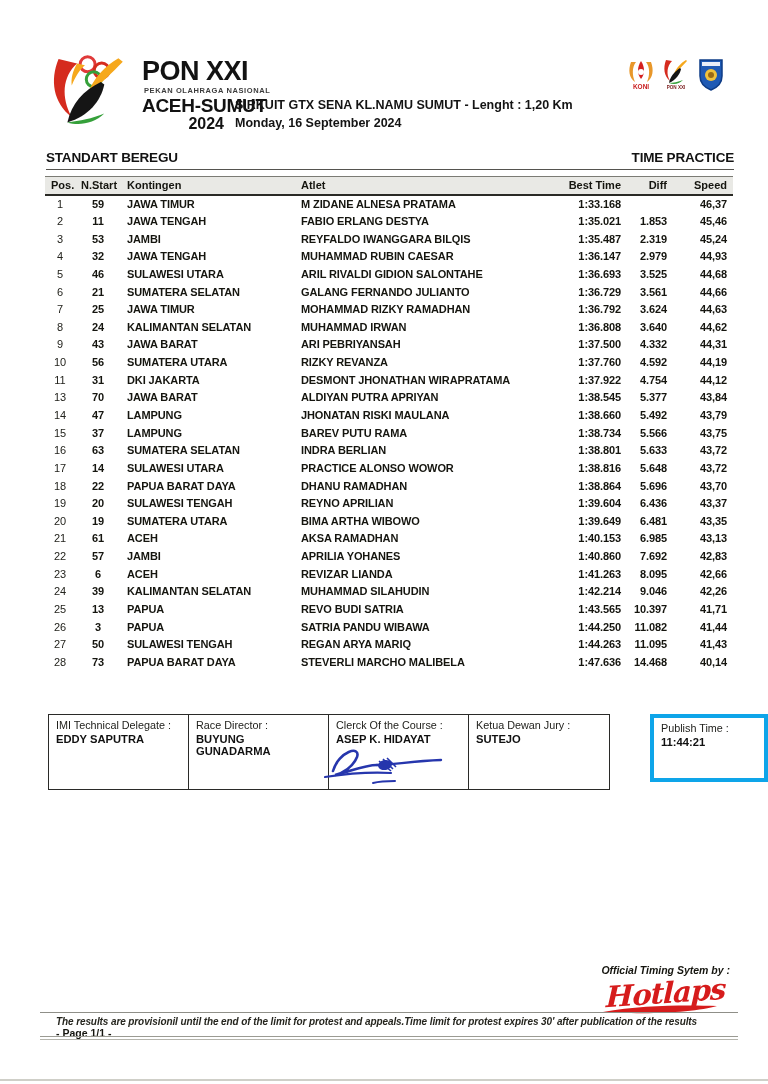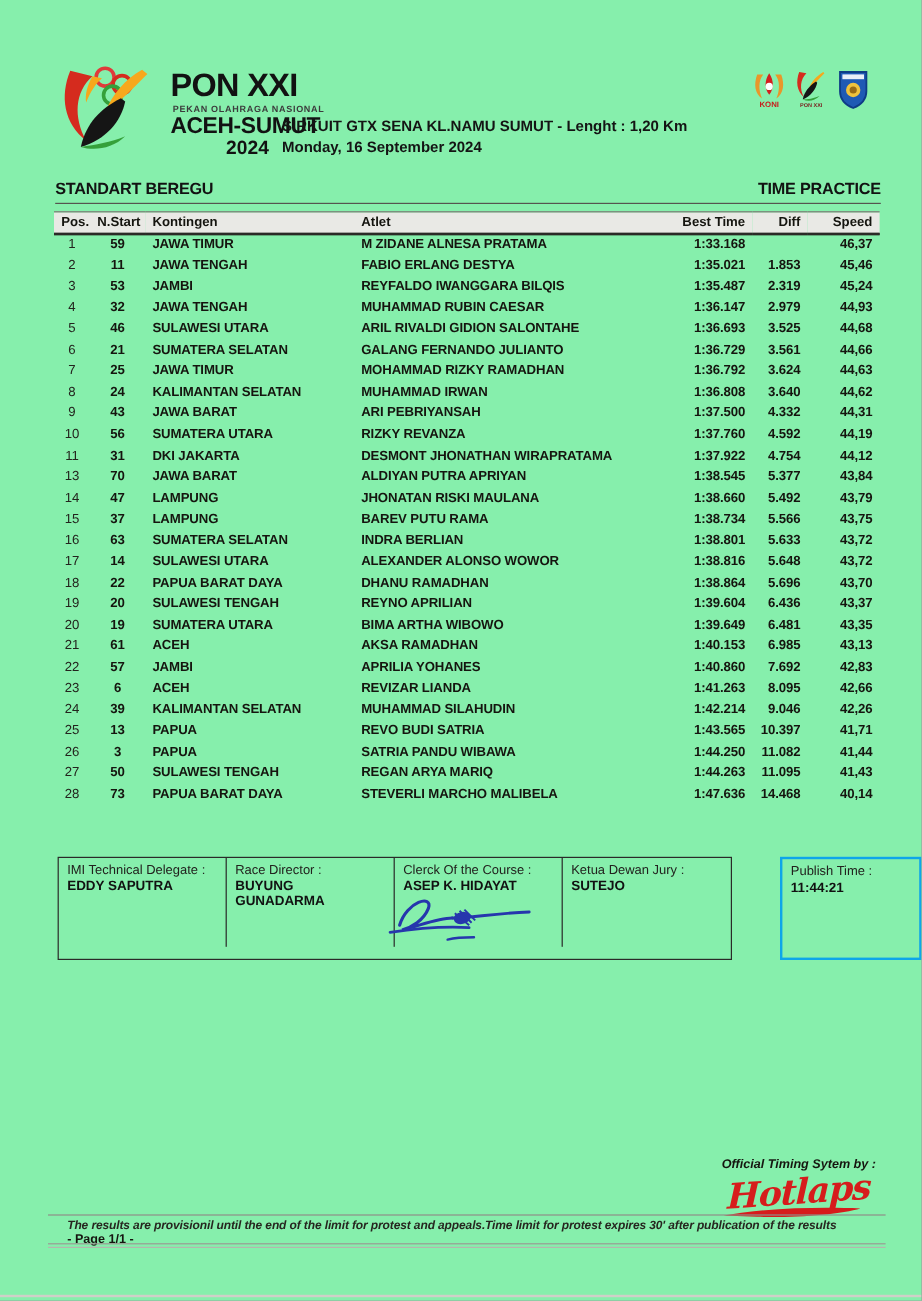--- a/index.html
+++ b/index.html
@@ -1,18 +1,18 @@
 <!DOCTYPE html>
 <html><head>
 <meta charset="utf-8">
 <style>
   * { margin:0; padding:0; box-sizing:border-box; }
   html,body { background:#9a9a9a; }
   body { width:768px; height:1084px; font-family:"Liberation Sans", sans-serif; color:#1c1c1c; }
-  .page { position:relative; width:768px; height:1084px; background:#86efac; overflow:hidden; }
+  .page { position:relative; width:768px; height:1084px; background:#ffffff; overflow:hidden; }
 
   
   .header { position:absolute; top:52px; left:48px; right:34px; height:92px; }
   .logo-wrap { position:absolute; left:0; top:0; display:flex; gap:6px; }
   .pon-logo { width:88px; height:88px; }
   .logo-text { padding-top:6px; line-height:1.02; }
   .logo-title { font-size:27px; font-weight:bold; letter-spacing:-0.5px; color:#121212; }
   .logo-sub { font-size:7.5px; font-weight:bold; color:#3c3c3c; letter-spacing:0.6px; margin:1px 0 2px 2px; }
   .logo-region { font-size:19px; font-weight:bold; letter-spacing:-0.3px; color:#121212; }
   .logo-year { font-size:16px; font-weight:bold; color:#121212; text-align:center; }
@@ -41,21 +41,21 @@
   .results tbody td.pos { font-weight:normal; color:#23231d; }
 
   
   .officials { position:absolute; top:714px; left:48px; display:flex;gap:32px; }
   .off-grid { display:flex; border:1.6px solid #2a2a28; }
   .off-cell { width:140px; height:74px; padding:4px 7px; border-right:1.6px solid #2a2a28; position:relative; }
   .off-cell:last-child { border-right:none; }
   .off-label { font-size:10.8px; color:#22221e; }
   .off-name { font-size:11.2px; font-weight:bold; margin-top:2px; color:#111; }
   .signature { position:absolute; left:-14px; top:26px; width:150px; height:52px; pointer-events:none; }
-  .publish-box { margin-left:8px; width:118px; height:86px; border:2px solid #0ea5e9; padding:4px 7px; }
+  .publish-box { margin-left:8px; width:118px; height:68px; border:4px solid #0ea5e9; padding:4px 7px; }
 
   
   .summary { position:absolute; top:800px; left:50px; line-height:1.7; }
   .summary-title { font-size:12.5px; font-weight:bold; text-decoration:underline; color:#111; }
   .summary-line { font-size:12px; color:#171713; }
 
   
   .timing { position:absolute; top:964px; right:38px; text-align:center; }
   .timing-label { font-size:10.5px; font-weight:bold; font-style:italic; color:#15150f; }
   .hotlaps { margin-top:4px; font-family:"DejaVu Serif", serif; font-style:italic; font-weight:bold;
@@ -289,21 +289,21 @@
         <td class="l b">SUMATERA SELATAN</td>
         <td class="l b">INDRA BERLIAN</td>
         <td class="r b">1:38.801</td>
         <td class="r b">5.633</td>
         <td class="r b">43,72</td>
       </tr>
         <tr>
         <td class="c pos">17</td>
         <td class="c b">14</td>
         <td class="l b">SULAWESI UTARA</td>
-        <td class="l b">ALEXANDER ALONSO WOWOR</td>
+        <td class="l b">PRACTICE ALONSO WOWOR</td>
         <td class="r b">1:38.816</td>
         <td class="r b">5.648</td>
         <td class="r b">43,72</td>
       </tr>
         <tr>
         <td class="c pos">18</td>
         <td class="c b">22</td>
         <td class="l b">PAPUA BARAT DAYA</td>
         <td class="l b">DHANU RAMADHAN</td>
         <td class="r b">1:38.864</td>

